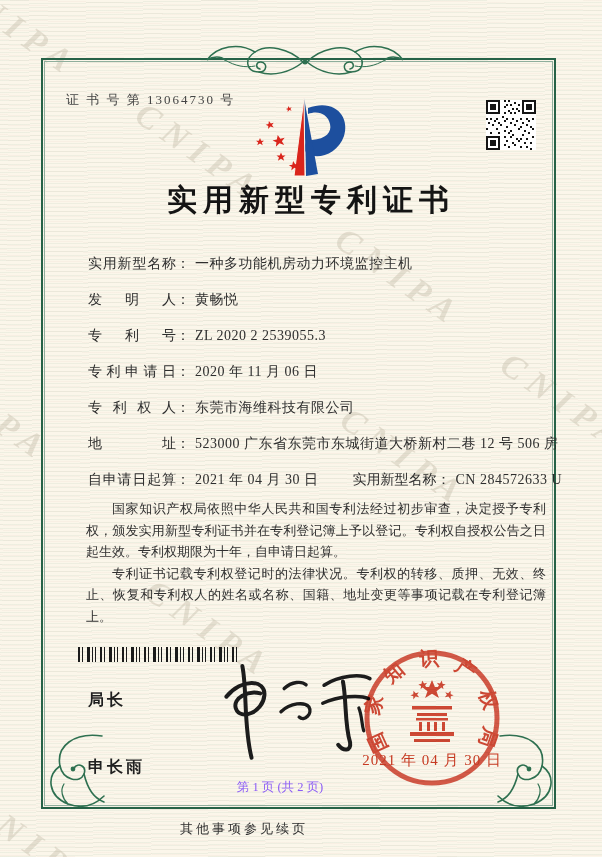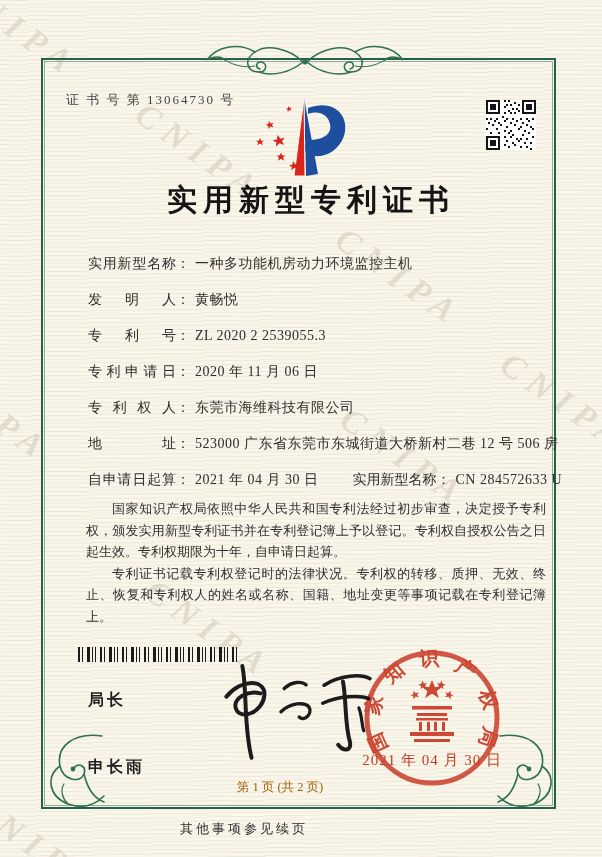--- a/index.html
+++ b/index.html
@@ -60,21 +60,21 @@
 
   .signature { position:absolute; left:213px; top:656px; width:178px; height:112px;
                transform:rotate(-2deg); z-index:5; }
 
   .seal { position:absolute; left:362px; top:648px; width:140px; height:140px;
           z-index:6; opacity:0.92; mix-blend-mode:multiply; }
   .seal-date { position:absolute; left:352px; top:751px; width:160px; text-align:center;
                color:#c63a22; font-size:15px; letter-spacing:1px; z-index:7; white-space:nowrap; }
 
   .page-info { position:absolute; left:170px; top:779px; width:220px; text-align:center;
-               font-size:12.5px; color:#a16207; z-index:4; }
+               font-size:12.5px; color:#8b5cf6; z-index:4; }
   .footer-note { position:absolute; left:180px; top:820px; width:220px; 
                font-size:13px; letter-spacing:3px; color:#2f2f2f; z-index:4; }
 </style>
 </head>
 <body>
 
 <div class="page">
 
   <div class="wm" style="left:-34px; top:-30px;">CNIPA</div>
   <div class="wm" style="left:150px; top:95px;">CNIPA</div>

